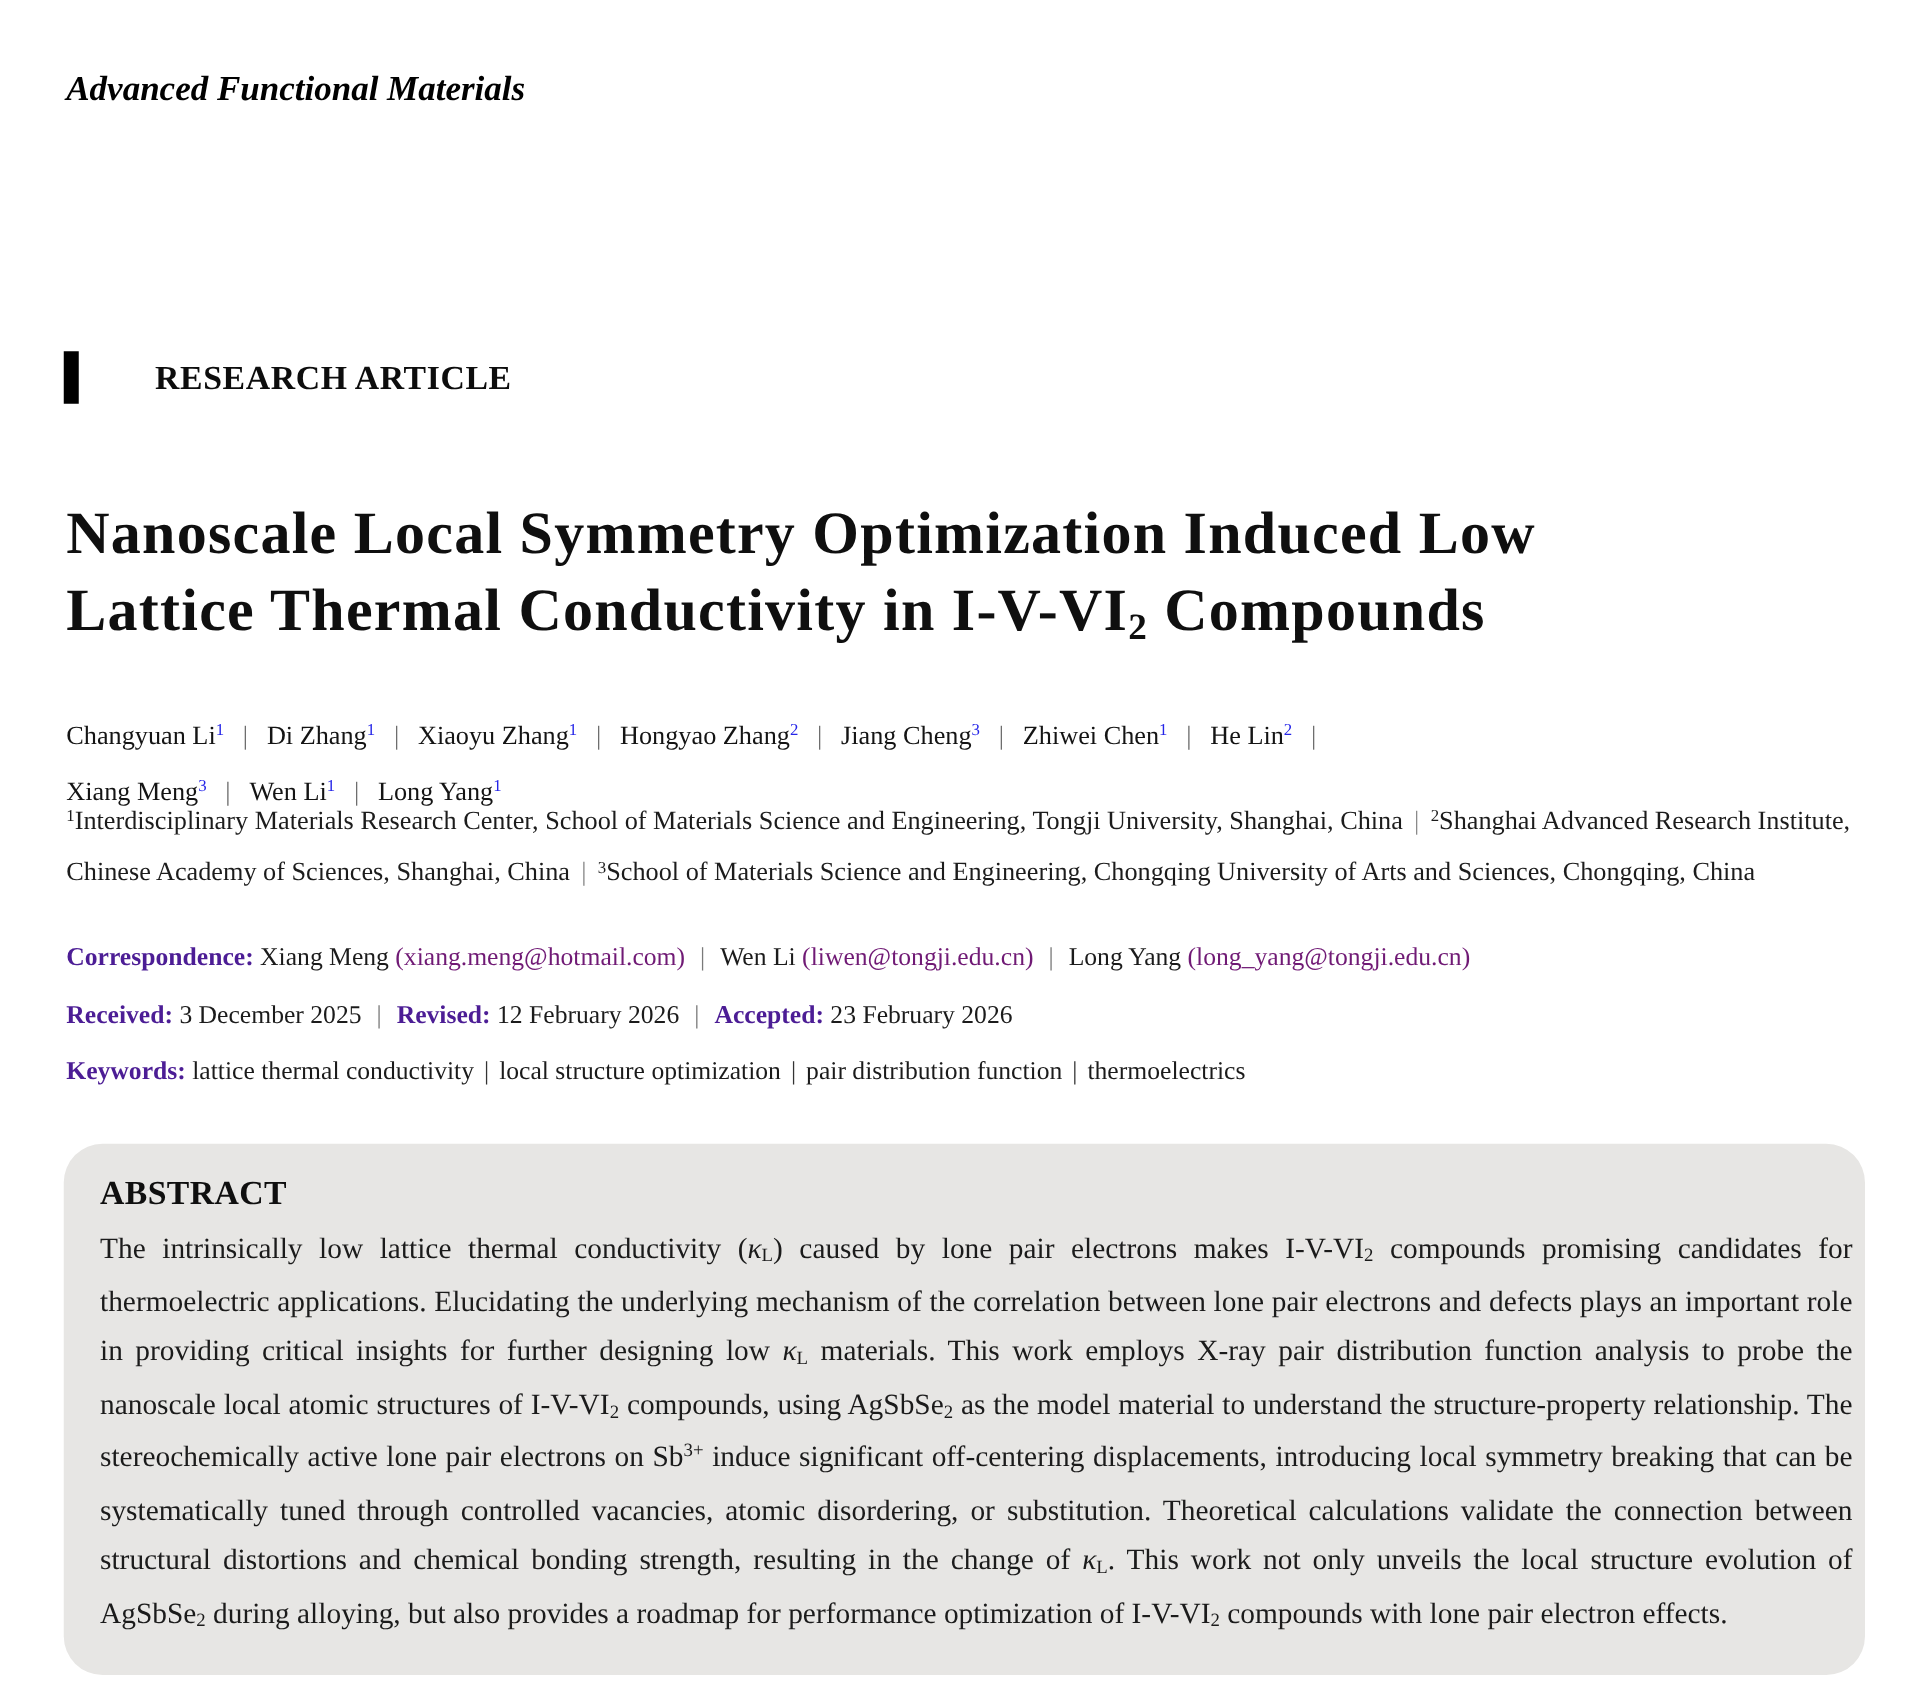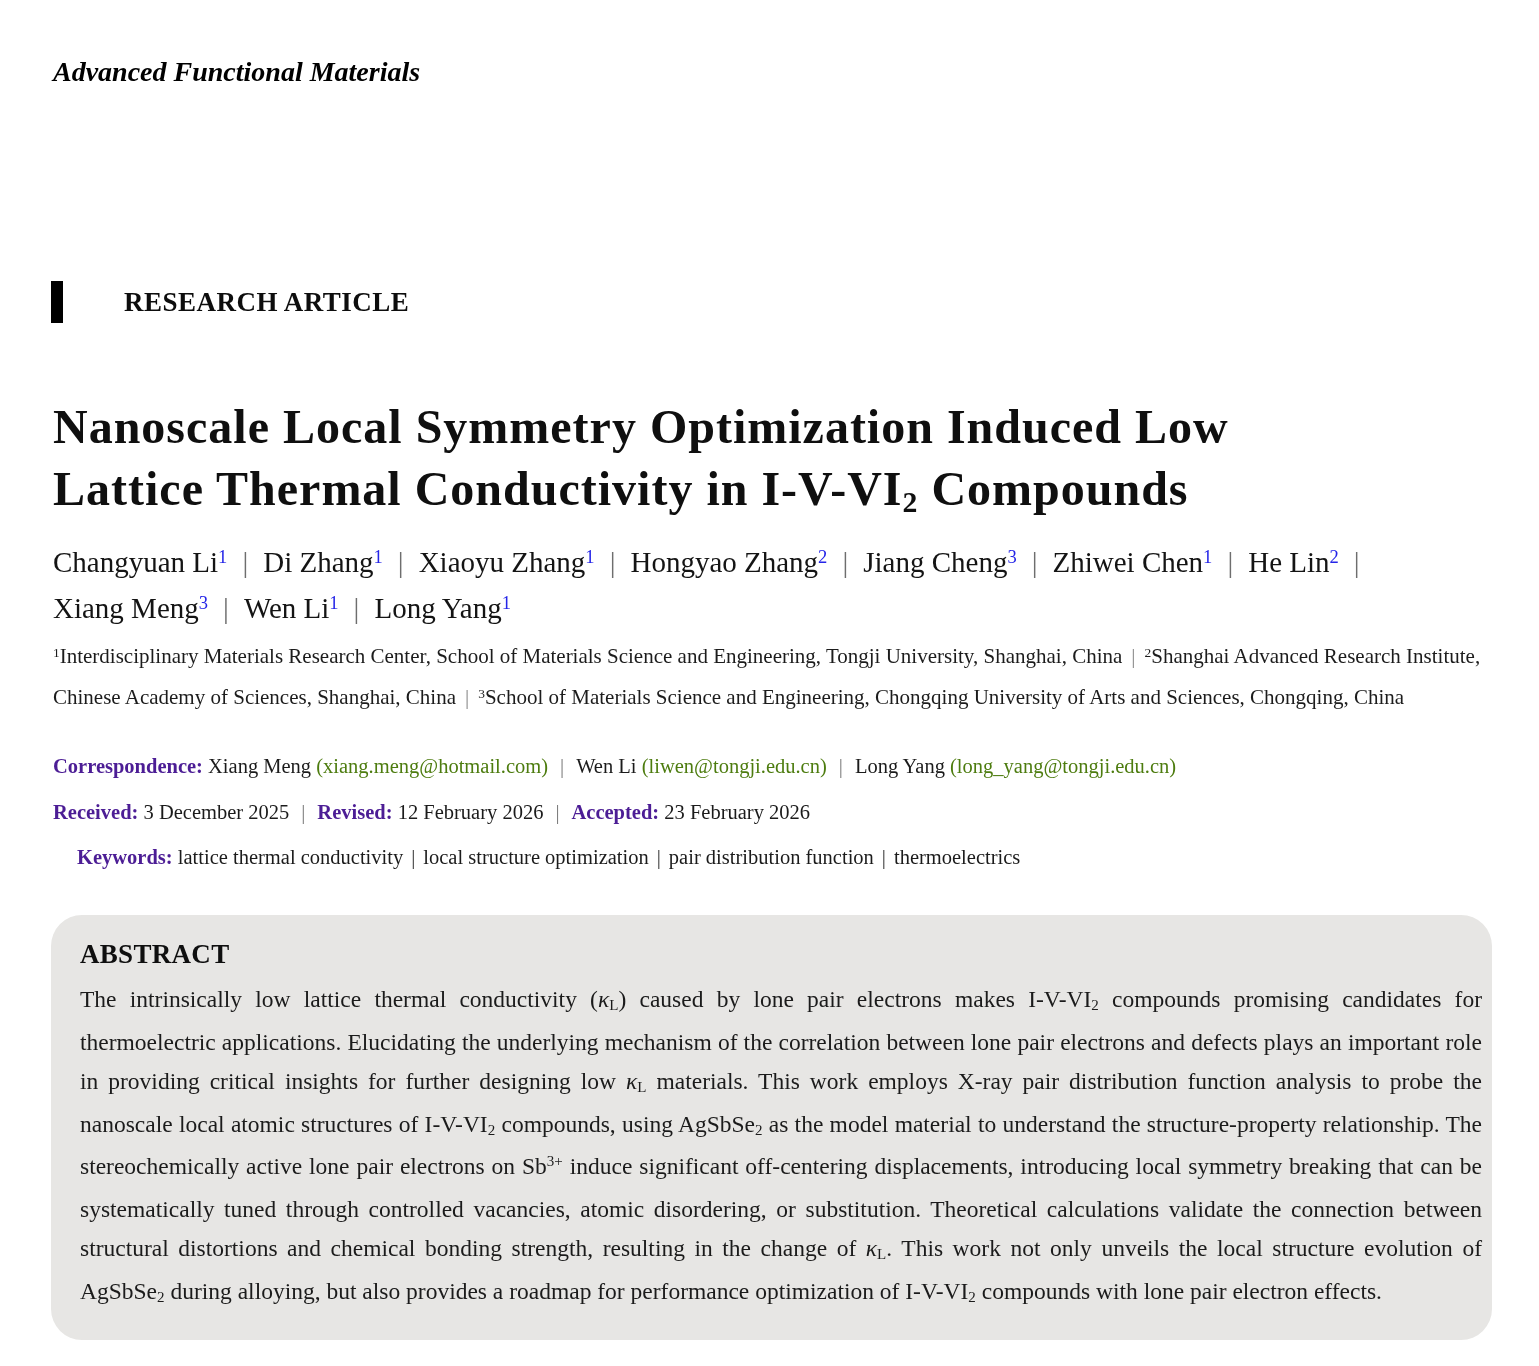--- a/index.html
+++ b/index.html
@@ -37,42 +37,42 @@
   .ra-label { margin-left:17px; font-size:27px; font-weight:bold; letter-spacing:0.5px; color:#0d0d0d; }
 
   
   .title {
     position:absolute; left:53px; top:396px; width:1438px;
     font-size:48px; line-height:62px; font-weight:bold; letter-spacing:1px; color:#0f0f0f;
   }
   .t-sub { font-size:62%; position:relative; top:0.22em; vertical-align:baseline; }
 
   
-  .authors { position:absolute; left:53px; top:541px; width:1440px; font-size:29px; color:#141414; }
+  .authors { position:absolute; left:53px; top:567px; width:1440px; font-size:21px; color:#141414; }
   .author-line { line-height:42px; }
   sup.aff { font-size:64%; position:relative; top:-0.5em; vertical-align:baseline; color:#2525e8; }
   .sep { color:#6e6e6e; padding:0 15px; }
   .sep.tight { padding:0 9px; color:#8a8a8a; }
   .sep.mid { padding:0 12px; color:#7a7a7a; }
   .sep.dark { padding:0 8px; color:#333; }
 
   
   .affiliations {
     position:absolute; left:53px; top:637px; width:1437px;
     font-size:21px; line-height:38px; color:#1c1c1c;
   }
   .affiliations sup { font-size:64%; position:relative; top:-0.45em; vertical-align:baseline; color:#1c1c1c; }
 
   
   .meta-row { position:absolute; left:53px; font-size:20.5px; color:#1b1b1b; }
   .row-correspondence { top:755px; }
   .row-dates { top:801px; }
-  .row-keywords { top:846px;margin-left:24px; }
+  .row-keywords { top:846px; }
   .meta-row b { color:#4c1d95; }
-  a.email { color:#4d7c0f; text-decoration:none; }
+  a.email { color:#701a75; text-decoration:none; }
 
   
   .abstract-box {
     position:absolute; left:51px; top:915px; width:1441px; min-height:415px;
     background:#e7e6e4; padding:24px 10px 26px 29px;border-radius:31px;
   }
   .abstract-heading { font-size:27px; font-weight:bold; letter-spacing:0.3px; color:#0f0f0f; margin-bottom:10px; }
   .abstract-text {
     font-size:23.5px; line-height:39.5px; text-align:justify; color:#1b1b1b;
   }

